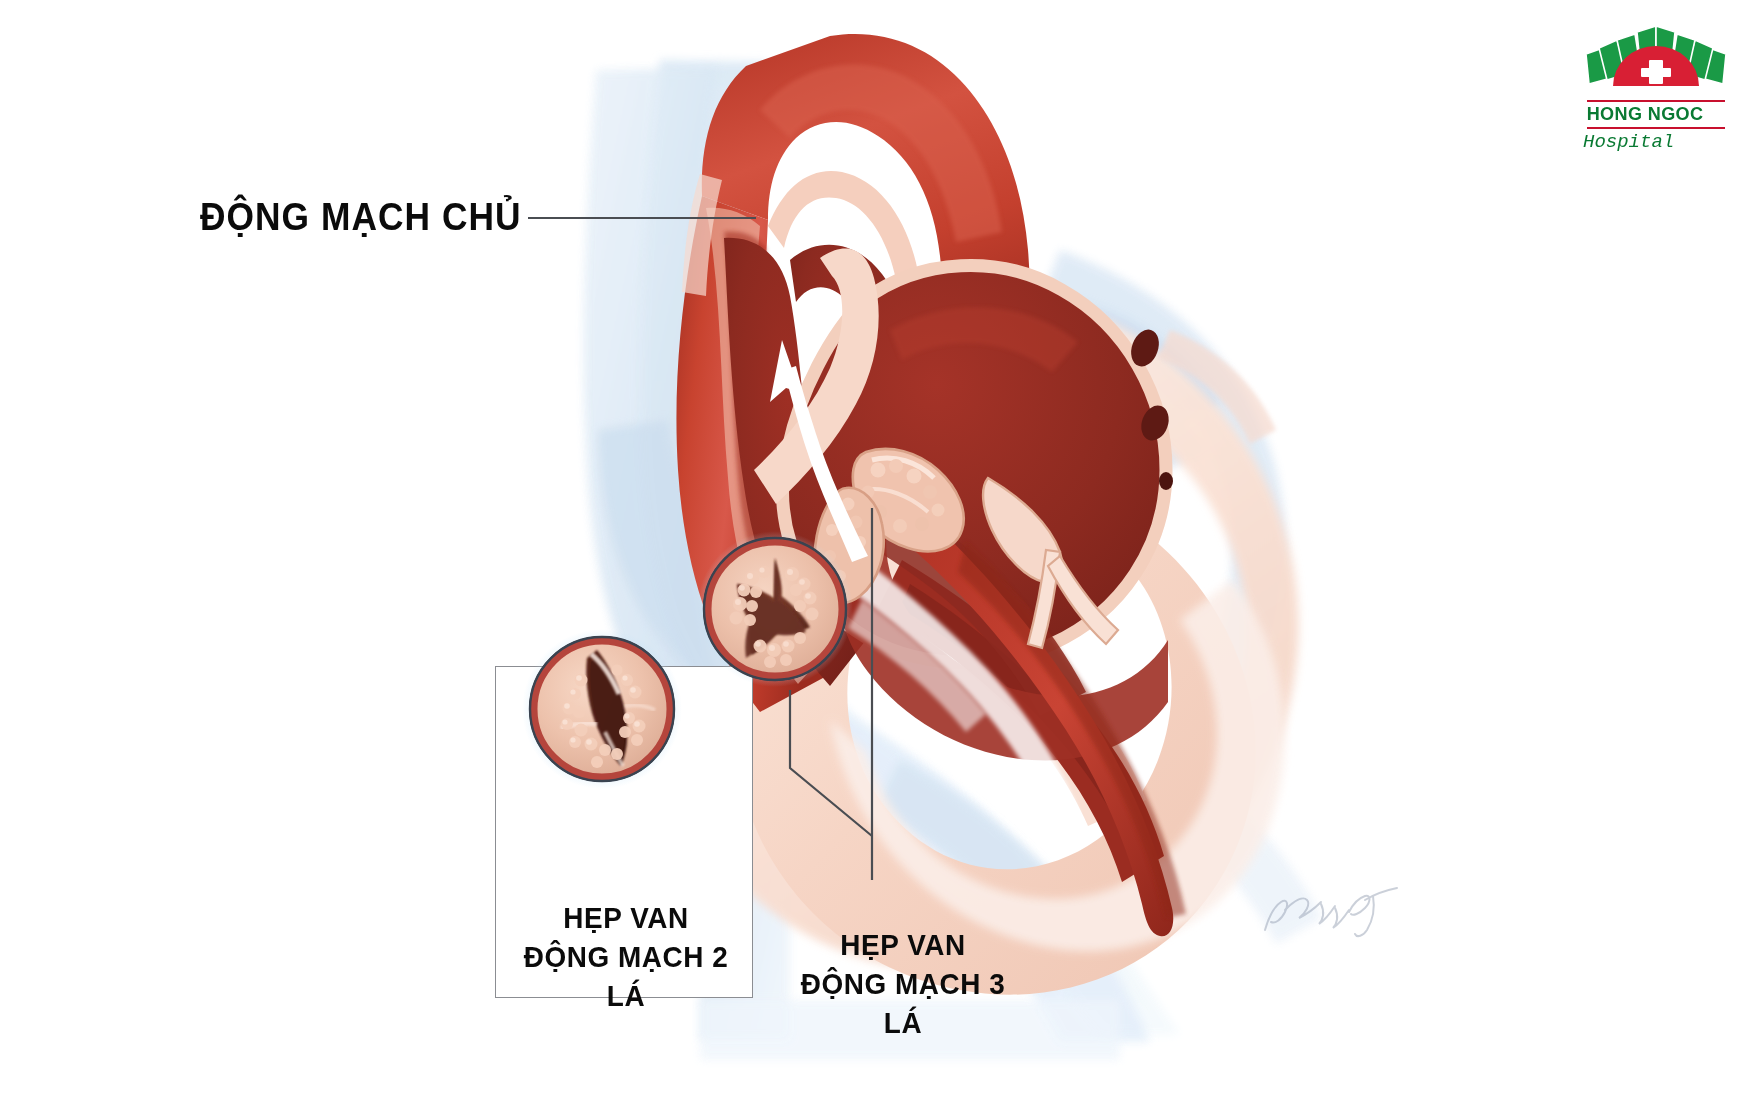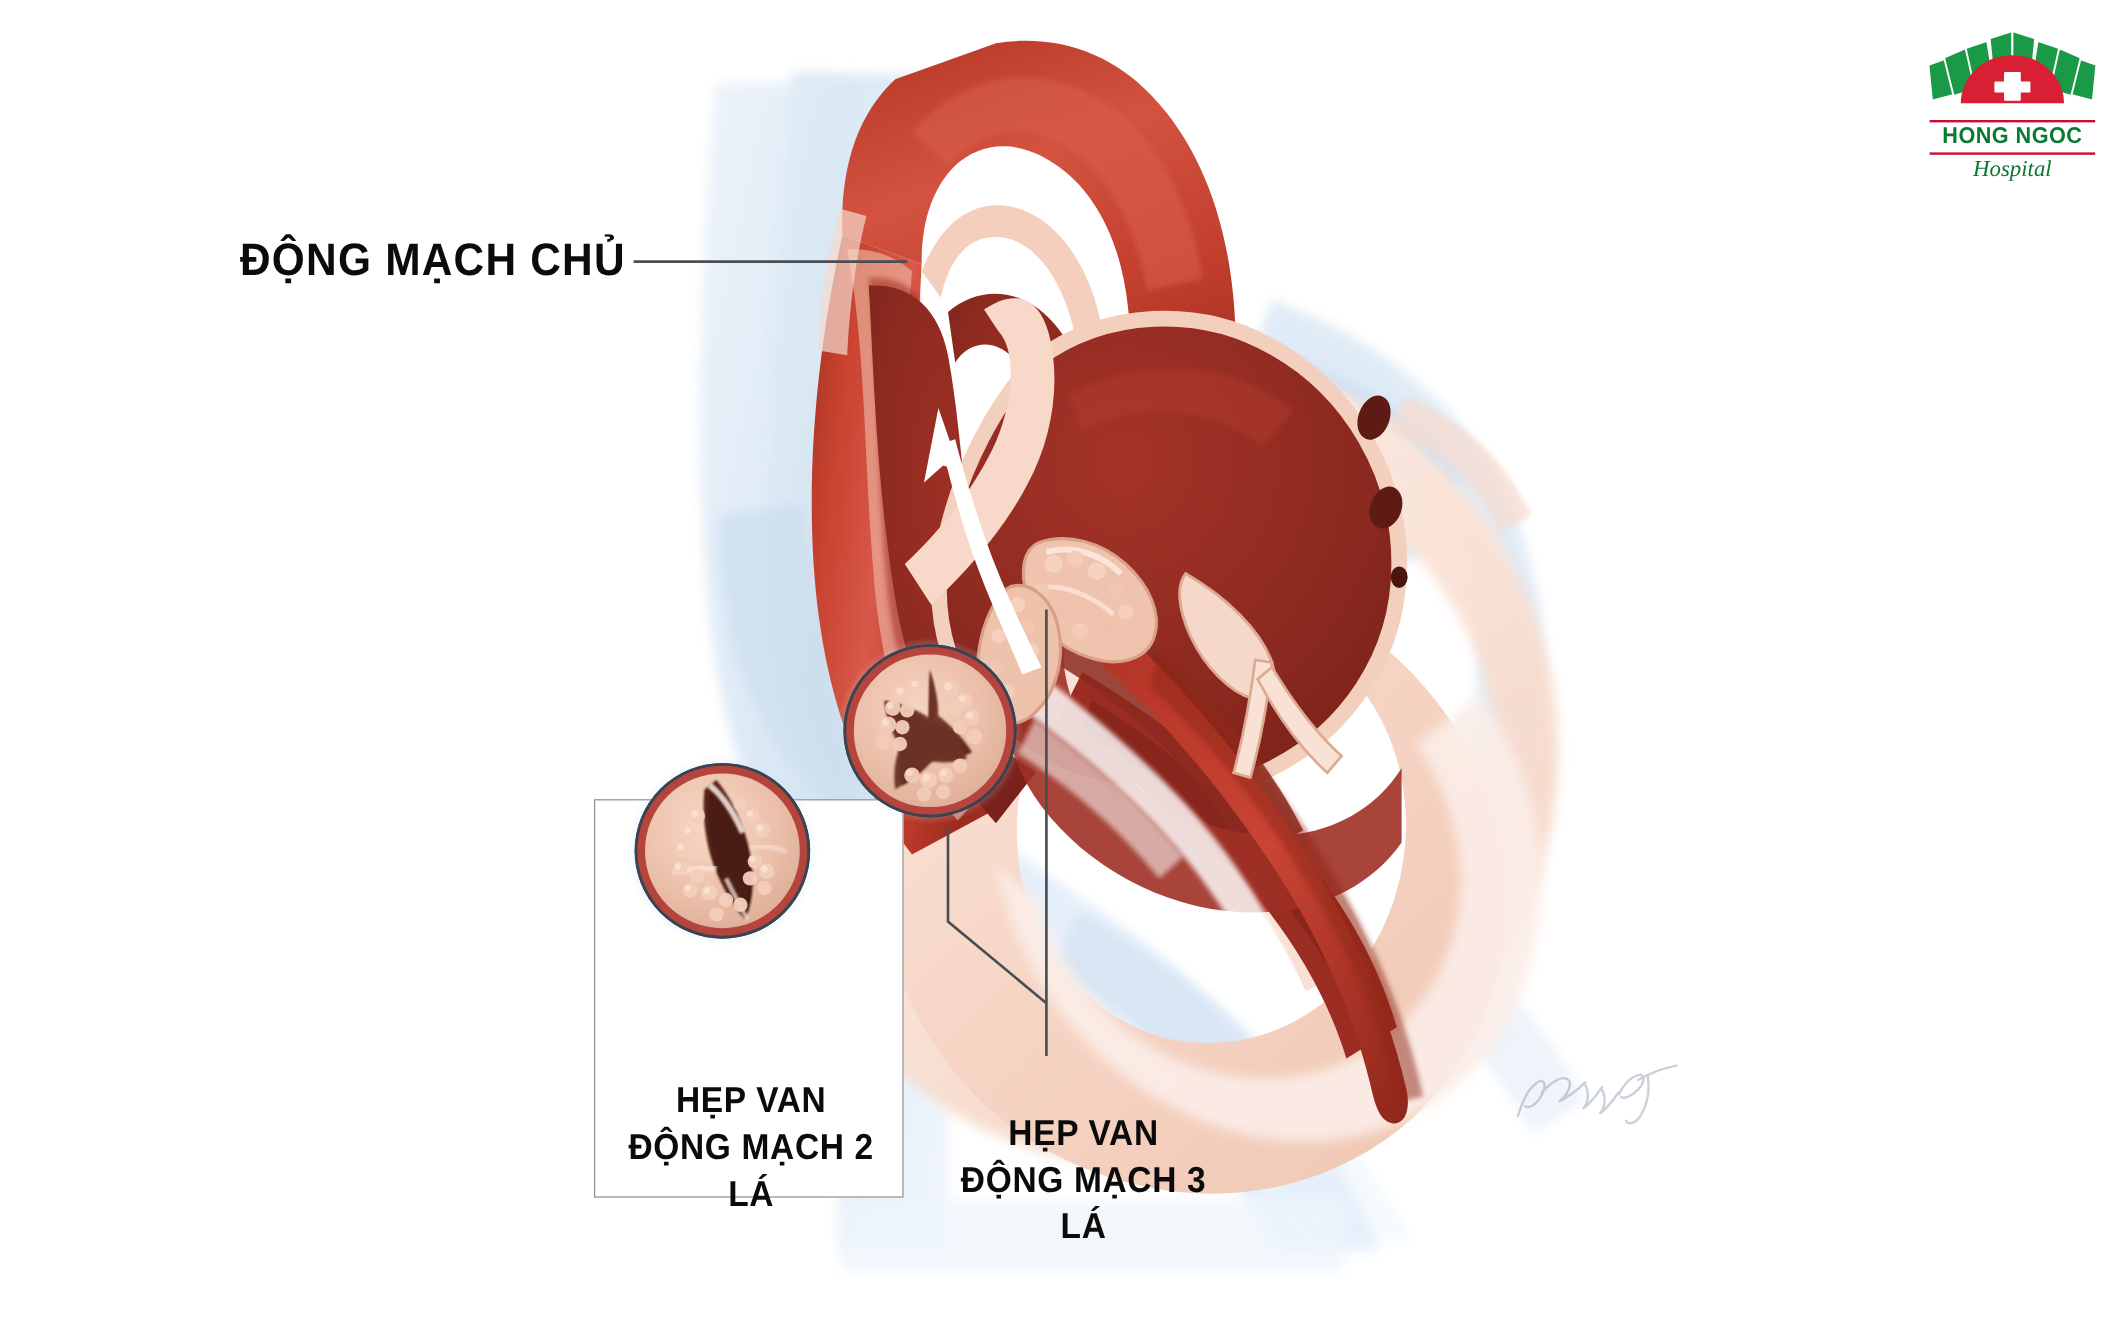--- a/index.html
+++ b/index.html
@@ -81,23 +81,22 @@
   #leaders{
     position:absolute;
     left:0; top:0;
     width:1760px; height:1100px;
     pointer-events:none;
   }
 
   
   #logo{
     position:absolute;
-    right:10px; top:18px;
+    right:31px; top:18px;
     width:146px; height:128px;
-    text-align:center;
   }
   #logo .mark{display:block;width:146px;height:80px;}
   #logo .brand{
     display:block;
     color:#0a7a33;
     font-weight:800;
     font-size:19px;
     letter-spacing:0.4px;
     margin-top:-2px;
     transform:scaleX(0.95);
@@ -105,21 +104,21 @@
   #logo .rule{
     display:block;
     height:2px;
     background:#c8102e;
     margin:2px 4px 2px 4px;
   }
   #logo .rule.top{margin-bottom:3px;}
   #logo .sub{
     display:block;
     color:#0a7a33;
-    font-family:Liberation Serif, serif;
+    font-family:Liberation Mono, monospace;
     font-style:italic;
     font-size:19px;
     margin-top:1px;
   }
 
   
   #signature{
     position:absolute;
     left:1255px; top:880px;
     width:170px; height:60px;

